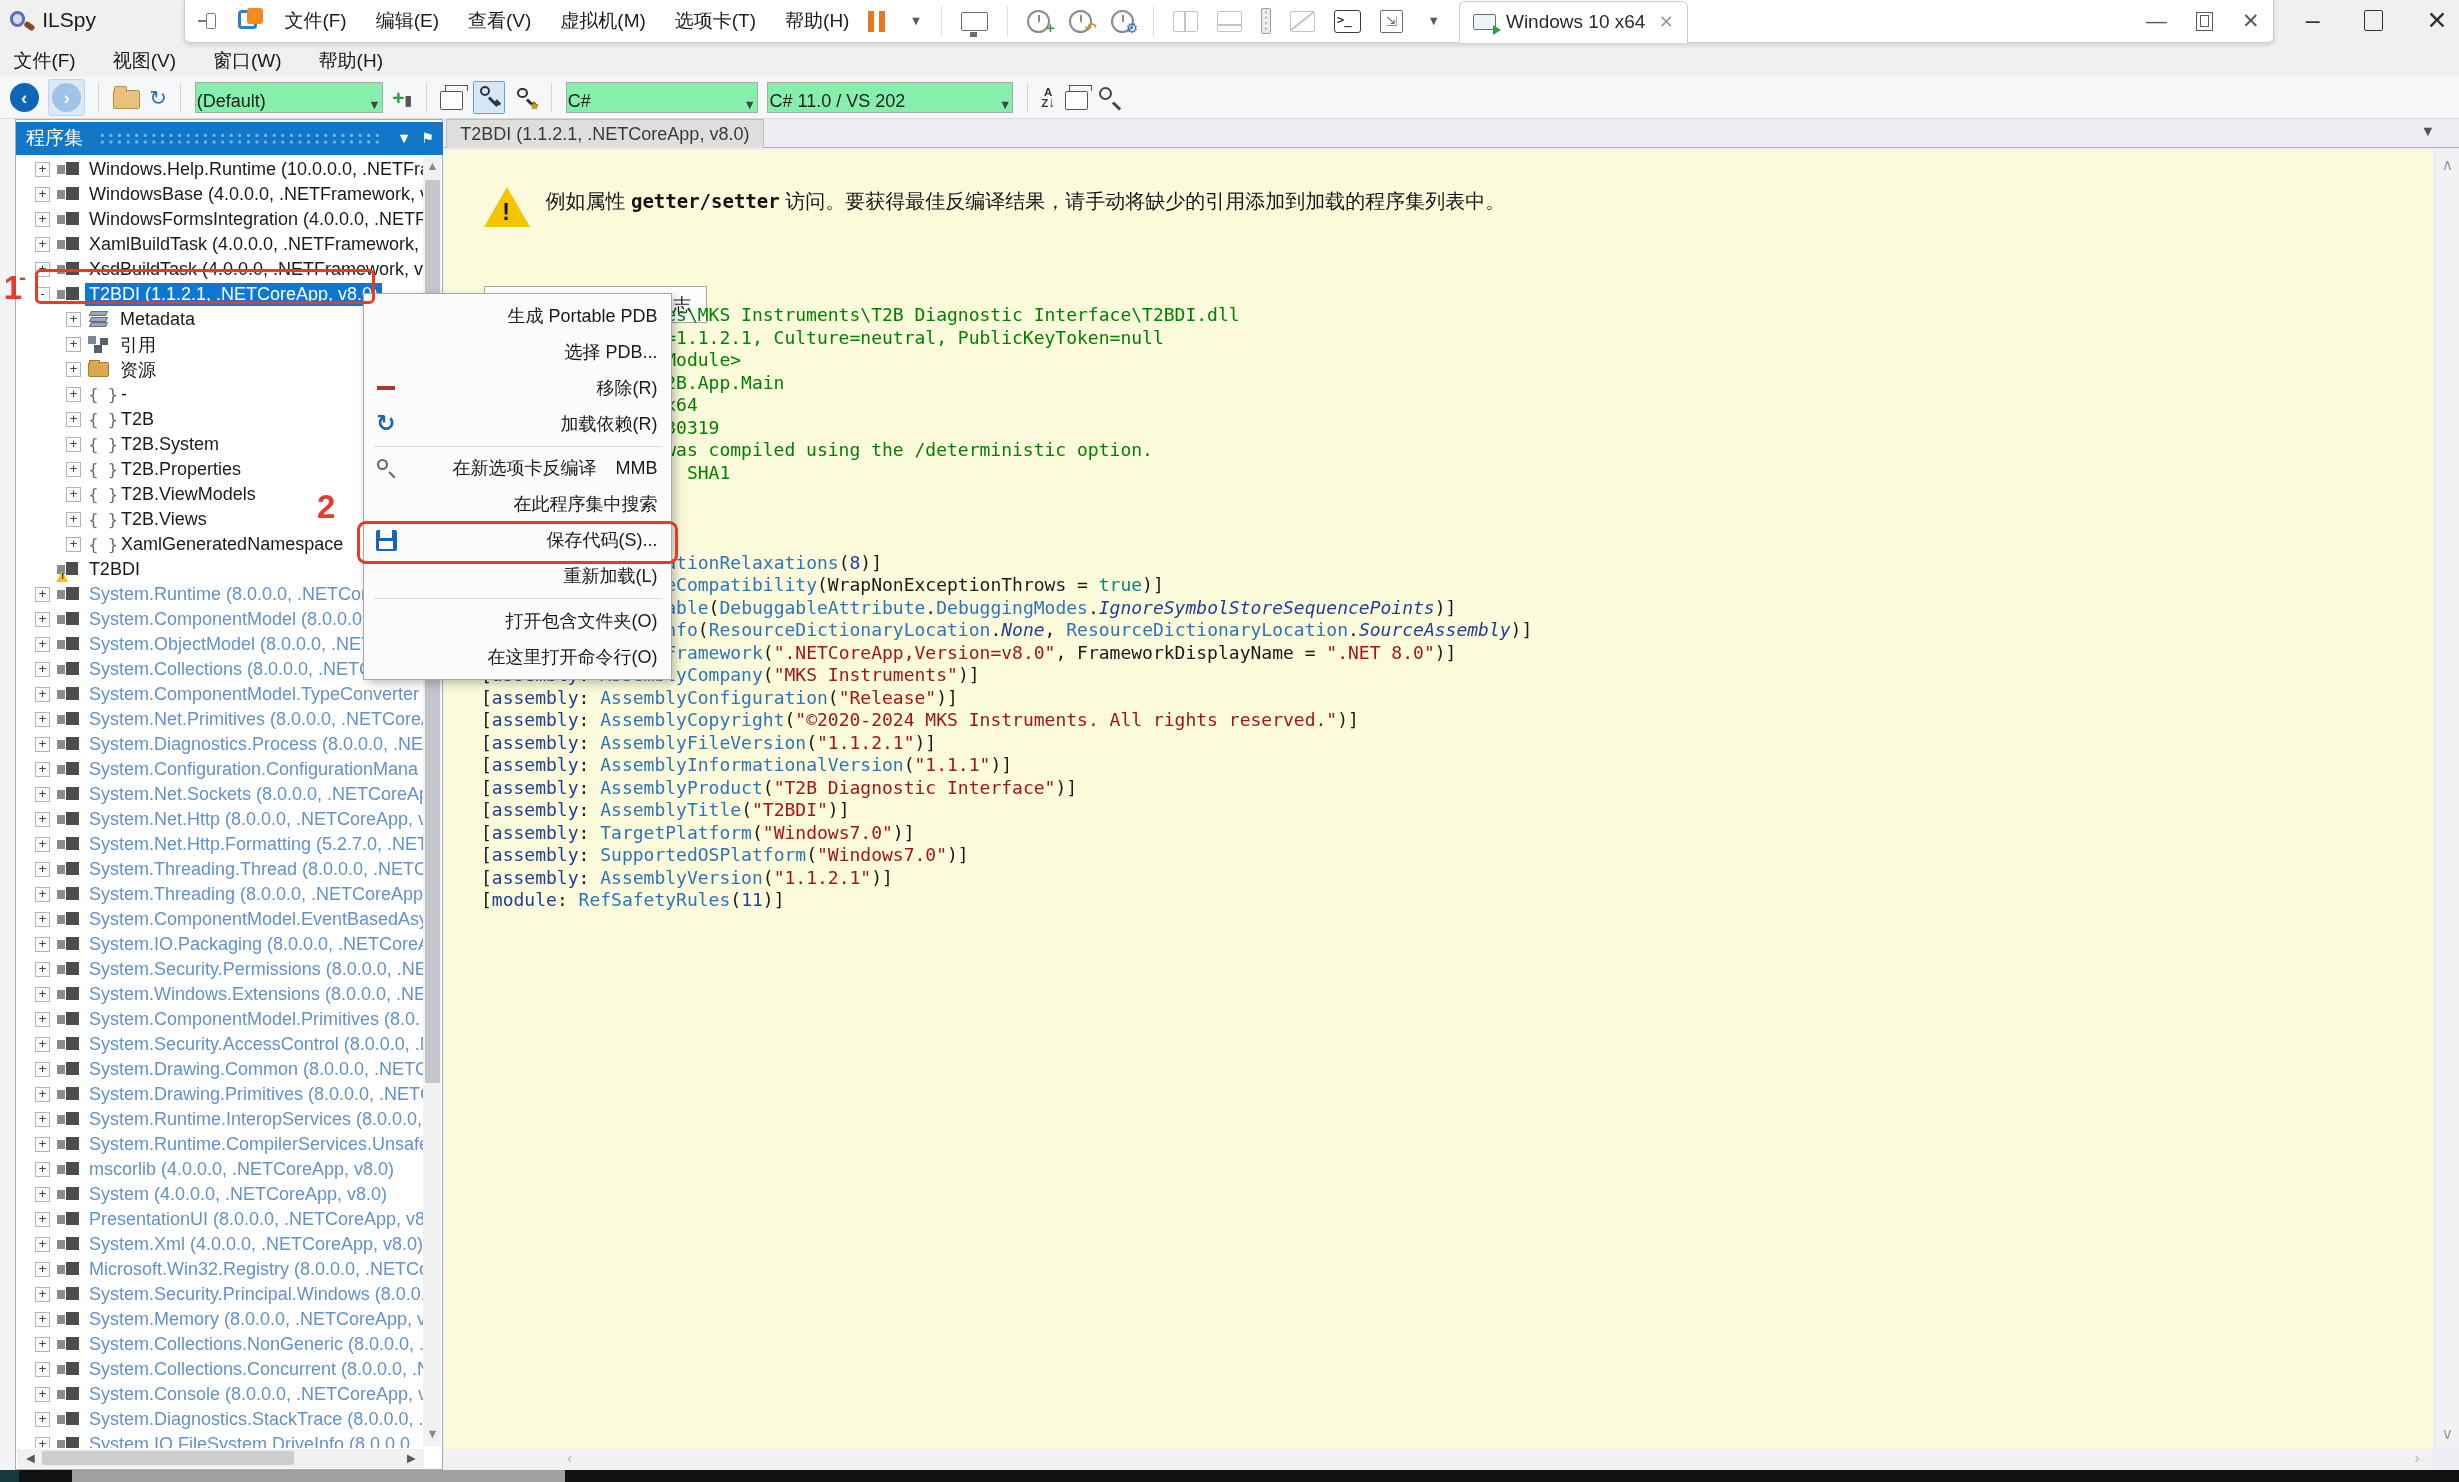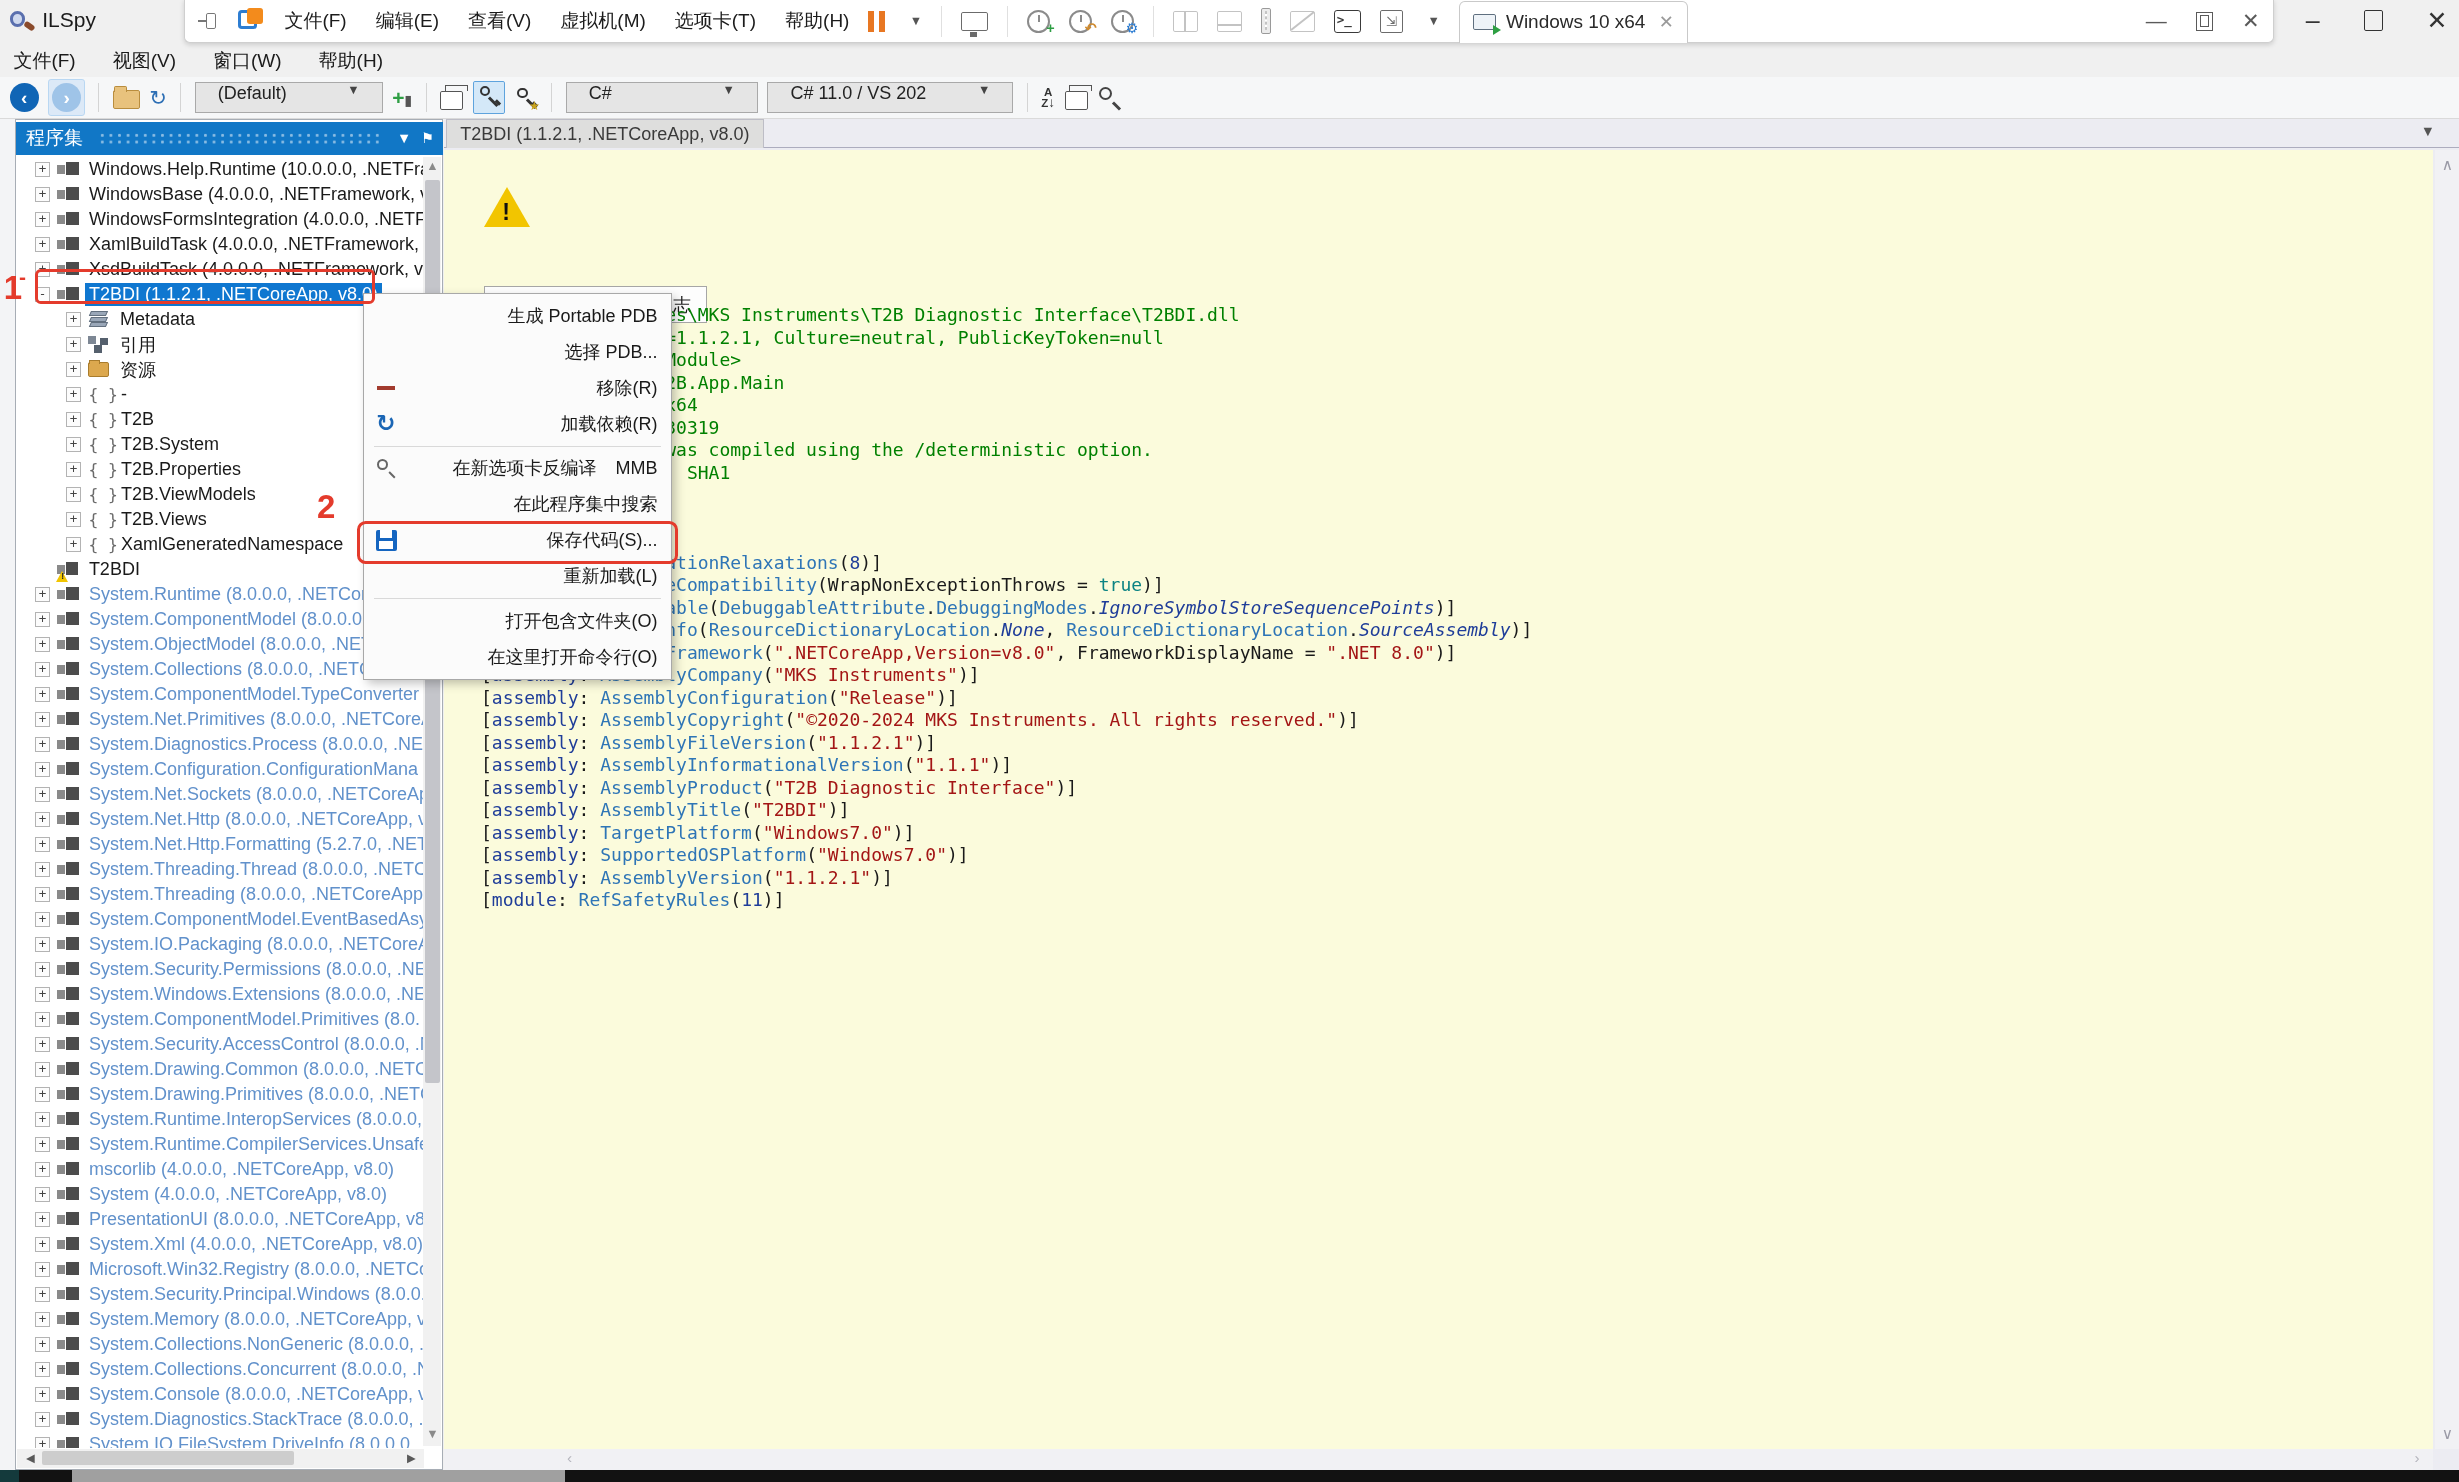--- a/index.html
+++ b/index.html
@@ -19,21 +19,21 @@
 
   
   .menubar { position:absolute; left:0; top:44px; width:2459px; height:33px; background:#f0f0f0; display:flex; align-items:center; padding-left:13.4px; gap:37px; font-size:19px; color:#1a1a1a; }
 
   
   .toolbar { position:absolute; left:0; top:77px; width:2459px; height:42px; background:#f6f7f8; border-bottom:1px solid #dadada; display:flex; align-items:center; gap:9.6px; padding-left:9.6px; }
   .tsep { width:1px; height:29px; background:#d4d4d4; margin:0 3.8px; }
   .navbtn { width:29px; height:29px; border-radius:50%; background:#1065b5; color:#fff; font-size:19px; display:flex; align-items:center; justify-content:center; font-weight:bold; }
   .navbtn.fwd { background:#9fc4e8; }
   .fwdwrap { background:#dce9f7; border:1px solid #b9d7f2; border-radius:2.9px; padding:2.9px; }
-  .combo { height:31px; background:#e5e5e5; border:1px solid #a9a9a9; display:flex; align-items:flex-start; justify-content:space-between; font-size:18px; color:#222; padding:0 22px; }
+  .combo { height:31px; background:#86efac; border:1px solid #a9a9a9; display:flex; align-items:flex-end; justify-content:space-between; font-size:18px; color:#222; padding:0 1px; }
   .combo .car { font-size:12.5px; color:#444; margin-left:9.6px; }
   .toolico { font-size:21px; color:#2d6fb5; }
   .folder-ico { width:27px; height:19px; background:#e8c27d; border:1px solid #b98d3e; border-radius:1.9px; position:relative; margin-top:3.8px; }
   .folder-ico:before { content:""; position:absolute; left:0; top:-4.8px; width:11.5px; height:4.8px; background:#e8c27d; border:1px solid #b98d3e; border-bottom:none; border-radius:1.9px 1.9px 0 0; }
   .keytoggle { background:#d4e8f8; border:1px solid #5ea3dd; border-radius:1.9px; padding:1.9px 3.8px; }
   .key-ico { display:inline-block; position:relative; width:23px; height:23px; }
   .key-ico .kc { position:absolute; left:1.9px; top:1.9px; width:10.6px; height:10.6px; border:2.9px solid #333; border-radius:50%; }
   .key-ico .kb { position:absolute; left:11.5px; top:11.5px; width:11.5px; height:2.9px; background:#333; transform:rotate(45deg); transform-origin:left center; }
   .key-ico .kt { position:absolute; left:17.3px; top:17.3px; width:5.8px; height:2.9px; background:#333; transform:rotate(45deg); }
   .star { color:#caa41c; font-size:12.5px; position:absolute; right:-1.9px; bottom:-3.8px; }
@@ -716,20 +716,23 @@
         <span>T2BDI (1.1.2.1, .NETCoreApp, v8.0)</span>
       </div>
       <span class="tablist-btn">▼</span>
     </div>
     <div class="doccontent">
       <div class="warnrow">
         <span class="warn-tri">
             <span>!</span>
           </span>
         <div class="warn-text">
+          <div>
+            <span>例如属性 </span><code>getter/setter</code><span> 访问。要获得最佳反编译结果，请手动将缺少的引用添加到加载的程序集列表中。</span>
+          </div>
         </div>
       </div>
       <div class="loadlog-btn">
         <span class="loadlog-ico">
             <i></i>
             <i></i>
             <i></i>
             <b>⇄</b>
           </span>
         <span>显示程序集加载日志</span>

